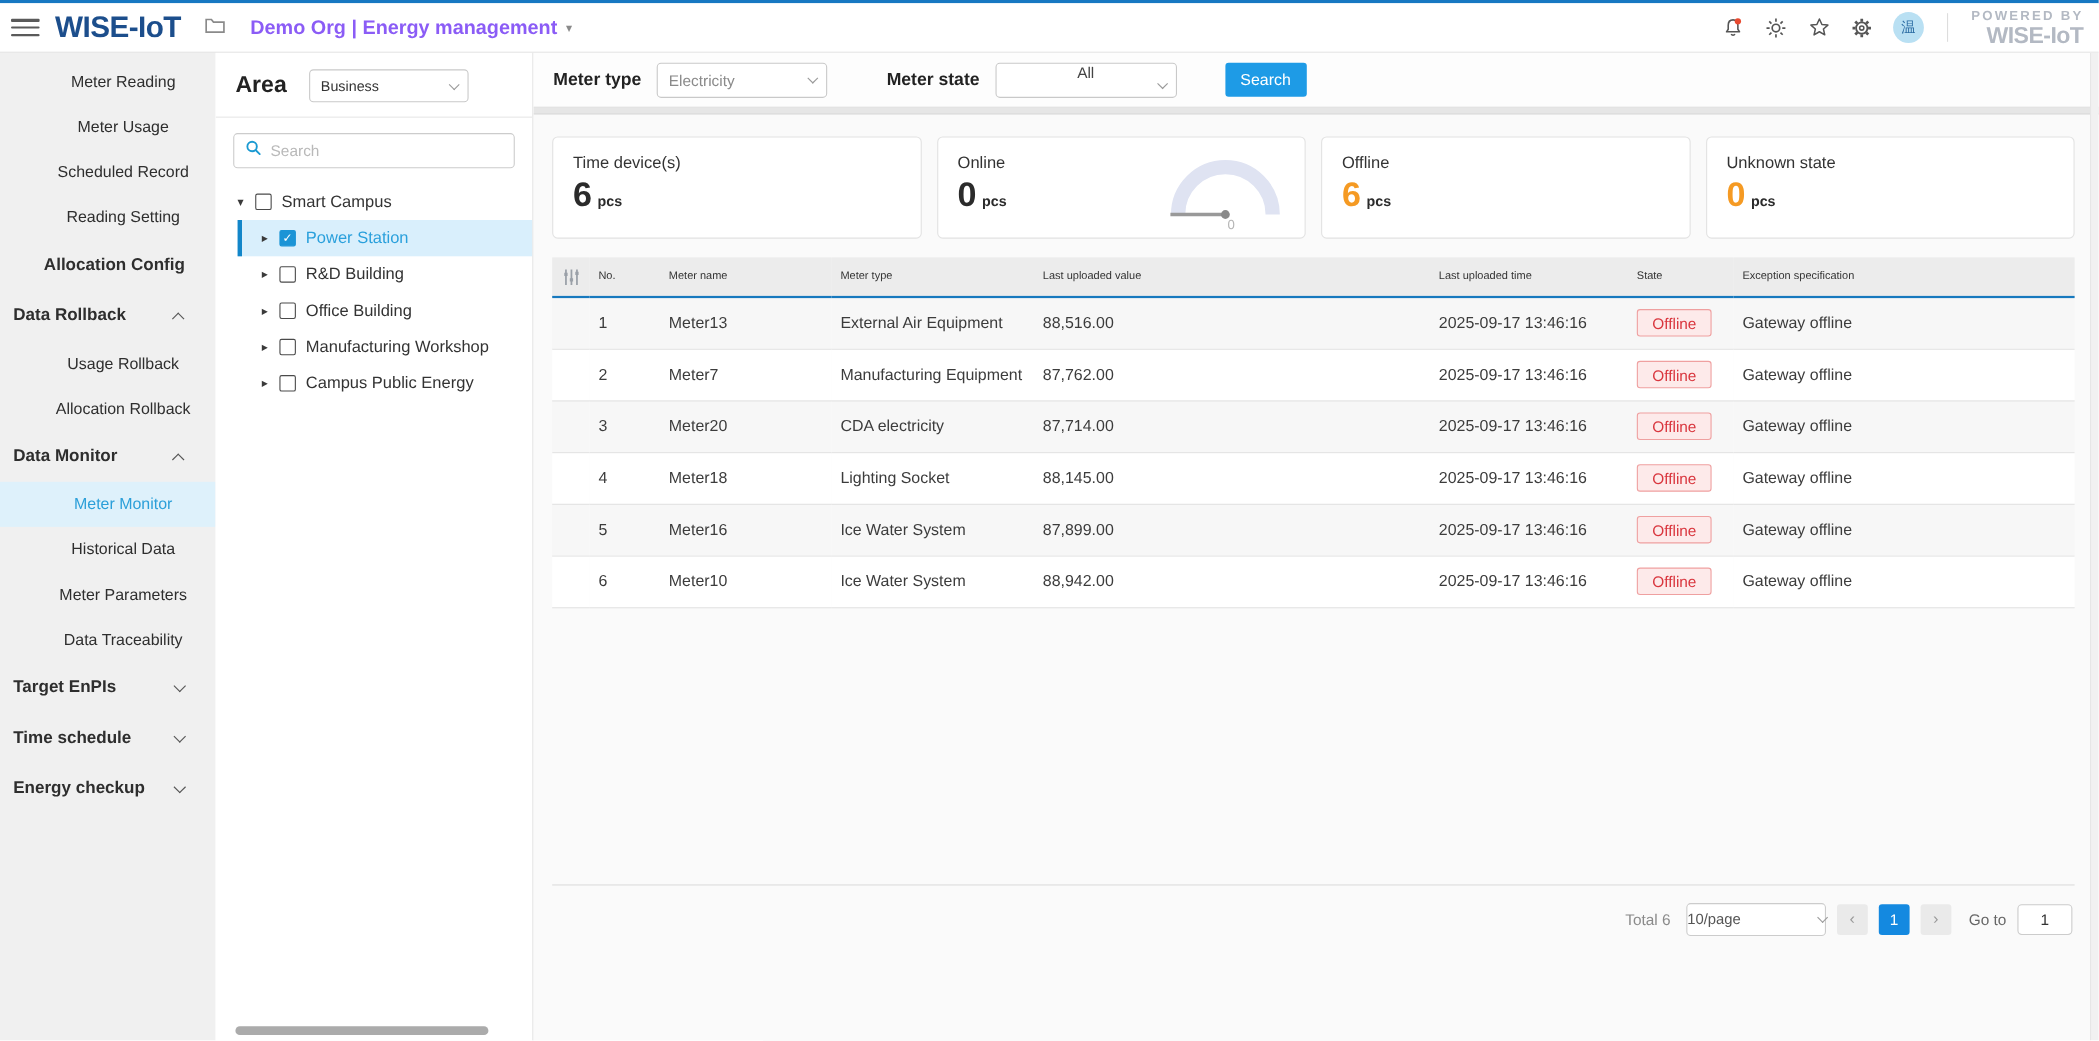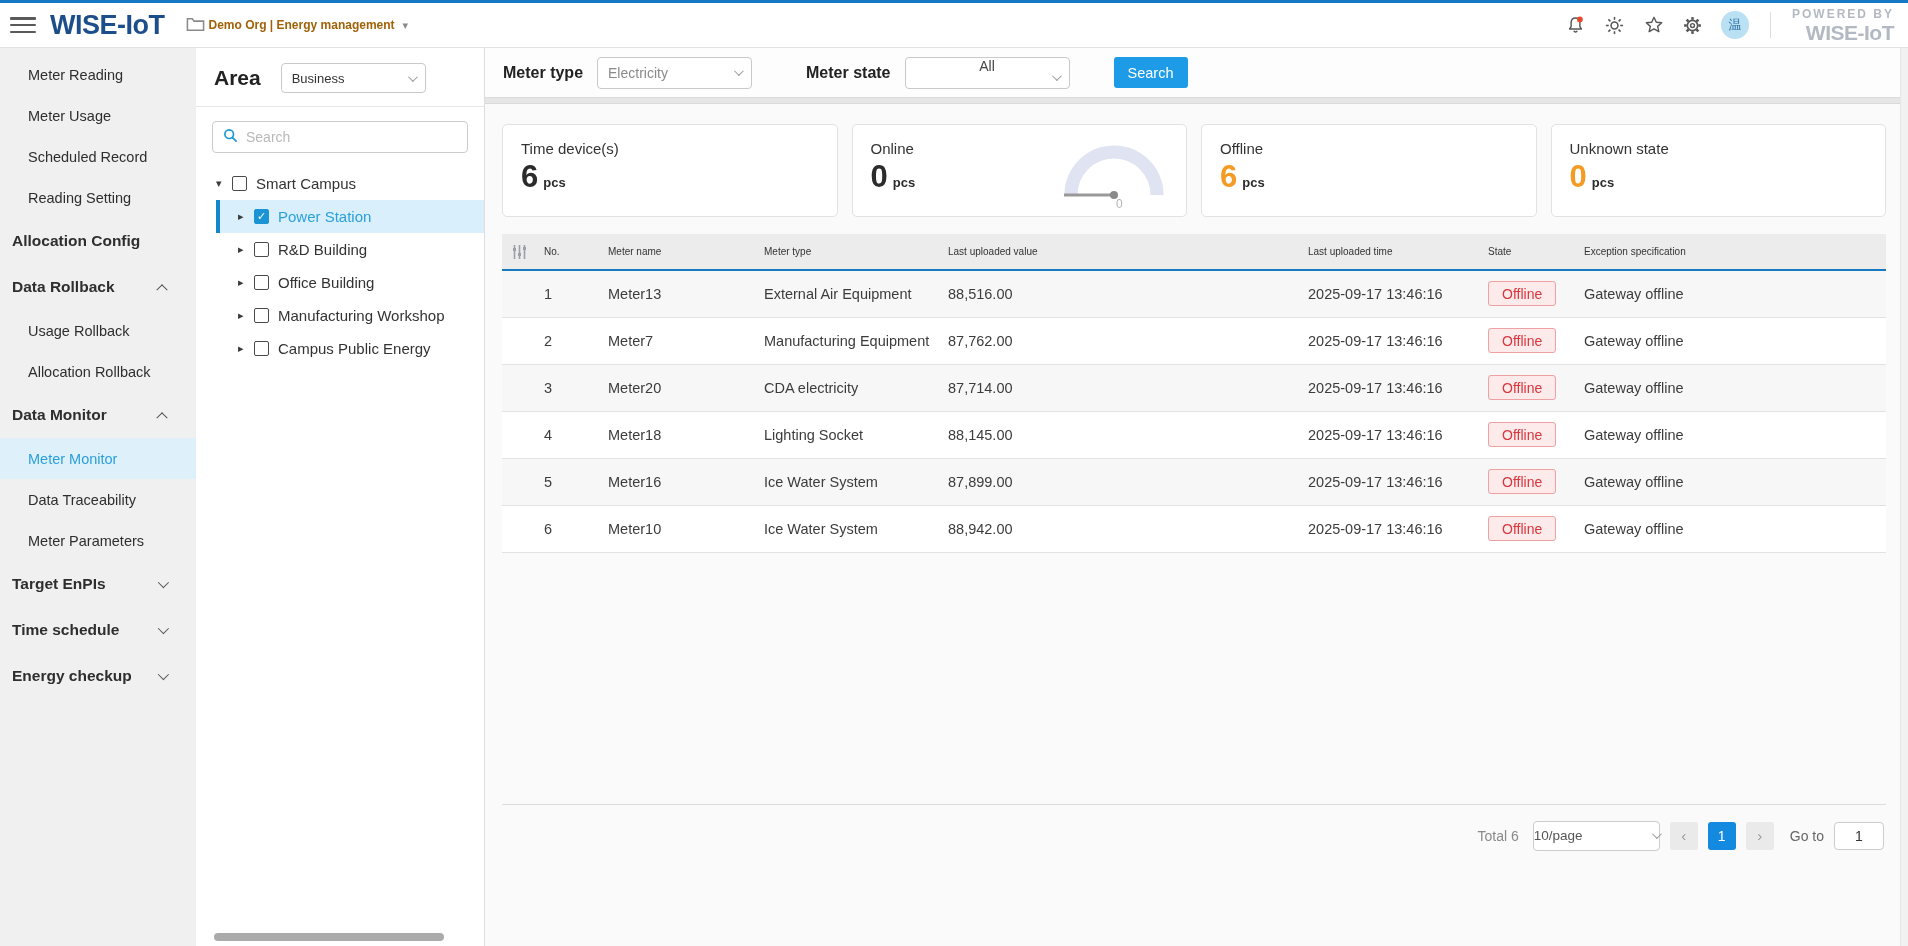--- a/index.html
+++ b/index.html
@@ -7,37 +7,37 @@
     font-family:"Liberation Sans","DejaVu Sans",sans-serif; }
 
   
   .top-accent { height:3px; background:#1778c2; }
   .topbar { height:45px; background:#fff; border-bottom:1px solid #e2e2e2;
     display:flex; align-items:center; padding:0 14px 0 10px; }
   .hamburger { width:26px; height:20px; display:flex; flex-direction:column; justify-content:space-between; cursor:pointer; padding:2px 0; }
   .hamburger span { height:2.5px; background:#5a5a5a; border-radius:1px; }
   .logo { font-size:27px; font-weight:800; color:#1c4e8c; letter-spacing:-0.5px; margin-left:14px; }
   .org { display:flex; align-items:center; margin-left:22px; cursor:pointer; }
-  .org-label { font-size:12px; font-weight:700; color:#a16207; margin-left:3px; }
+  .org-label { font-size:18px; font-weight:700; color:#8b5cf6; margin-left:22px; }
   .org-caret { font-size:11px; color:#8a8a8a; margin-left:8px; }
   .topbar-right { margin-left:auto; display:flex; align-items:center; gap:17px; }
   .tb-icon { width:22px; height:22px; position:relative; cursor:pointer; display:flex; align-items:center; justify-content:center; }
   .avatar { width:28px; height:28px; border-radius:50%; background:#b9e0f3; color:#2b6ca3;
     font-size:13px; display:flex; align-items:center; justify-content:center; cursor:pointer; }
   .tb-divider { width:1px; height:26px; background:#ddd; margin:0 4px; }
   .powered { text-align:right; line-height:1; color:#b3b9c3; }
   .powered .p1 { font-size:12px; letter-spacing:2px; font-weight:600; }
   .powered .p2 { font-size:21px; font-weight:800; letter-spacing:-0.5px; margin-top:2px; }
 
   
   .app-body { display:flex; height:898px; }
 
   
   .sidebar { width:196px; background:#f0f0f0; padding-top:6px; flex:none; overflow:hidden; }
-  .side-item { display:flex; align-items:center; cursor:pointer; color:#2e2e2e; }
+  .side-item { display:flex; align-items:center; cursor:pointer; color:#2e2e2e;justify-content:center; }
   .side-item.lvl1 { height:41px; padding-left:28px; font-size:14.5px; }
   .side-item.lvl0 { height:46px; padding-left:12px; font-size:15.5px; font-weight:700; }
   .side-item.active { background:#def1fb; color:#2b9fd9; }
   .chev { width:8px; height:8px; border-right:1.7px solid #555; border-bottom:1.7px solid #555;
     margin-left:auto; margin-right:30px; flex:none; }
   .chev.up { transform:rotate(-135deg) translate(-2px,-2px); }
   .chev.down { transform:rotate(45deg) translateY(-2px); }
 
   
   .tree-panel { width:289px; flex:none; background:#fff; border-right:1px solid #dedede; position:relative; overflow:hidden; }
@@ -236,28 +236,32 @@
       <div class="side-item lvl0">
         <span>Data Monitor</span>
         <span class="chev up"></span>
       </div>
 
       <div class="side-item lvl1 active">
         <span>Meter Monitor</span>
 
       </div>
 
+      <div class="side-item lvl1">
+        <span>Historical Data</span>
+
+      </div>
+
+      <div class="side-item lvl1">
+        <span>Meter Parameters</span>
+
+      </div>
 
       <div class="side-item lvl1">
         <span>Data Traceability</span>
-
-      </div>
-
-      <div class="side-item lvl1">
-        <span>Meter Parameters</span>
 
       </div>
 
       <div class="side-item lvl0">
         <span>Target EnPIs</span>
         <span class="chev down"></span>
       </div>
 
 
       <div class="side-item lvl0">

